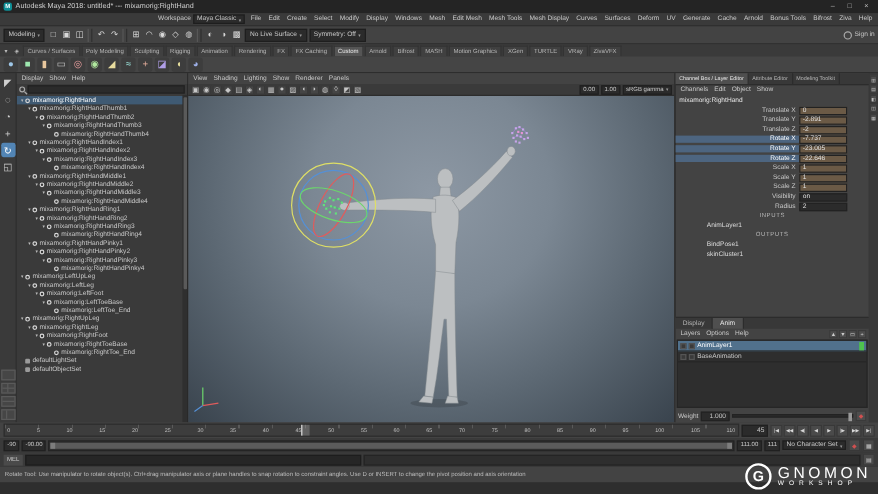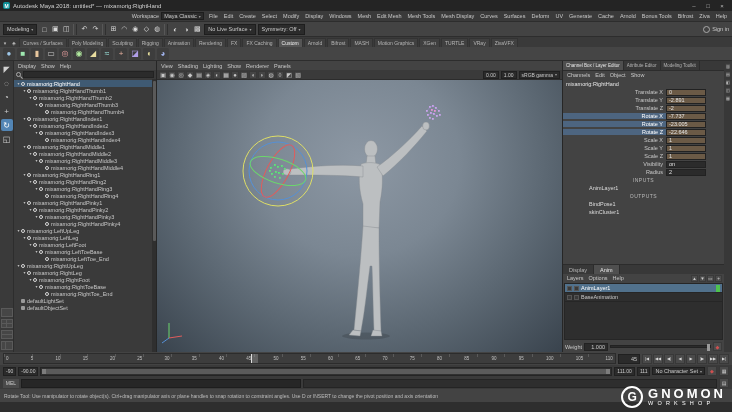--- a/index.html
+++ b/index.html
@@ -142,21 +142,21 @@
   .cl-label{width:16px;height:9px;background:#4a4a4a;display:flex;align-items:center;justify-content:center;font-size:5px;flex:none}
   .cl-input{width:280px;height:9px;background:#262626;border:1px solid #1d1d1d;color:#ccc;font-size:5px;font-family:"Liberation Mono",monospace}
   .cl-echo{flex:1;height:9px;background:#2e2e2e;border:1px solid #242424}
   .cl-right{display:flex;align-items:center;gap:2px}
   #helpline{left:0;top:389px;width:732px;height:13px;background:#434343;display:flex;align-items:center;padding:0 4px;font-size:5px;color:#bdbdbd;white-space:nowrap;overflow:hidden}
   #footer{left:0;top:402px;width:732px;height:10px;background:#2e2e2e}
 
   
   .watermark{right:6px;bottom:4px;display:flex;align-items:center;gap:5px;color:#fff;z-index:9}
   .wm-logo{width:22px;height:22px;border:2px solid #fff;border-radius:50%;display:flex;align-items:center;justify-content:center;font-size:12px;font-weight:bold}
-  .wm-l1{font-size:13px;font-weight:bold;letter-spacing:3px;line-height:13px}
+  .wm-l1{font-size:13px;font-weight:normal;letter-spacing:3px;line-height:13px}
   .wm-l2{font-size:5.5px;letter-spacing:4.2px;line-height:7px}
 </style>
 </head>
 <body>
 
 <div class="app">
 
   <div id="titlebar">
     <span class="maya-logo">M</span>
     <span>Autodesk Maya 2018: untitled* --- mixamorig:RightHand</span>

